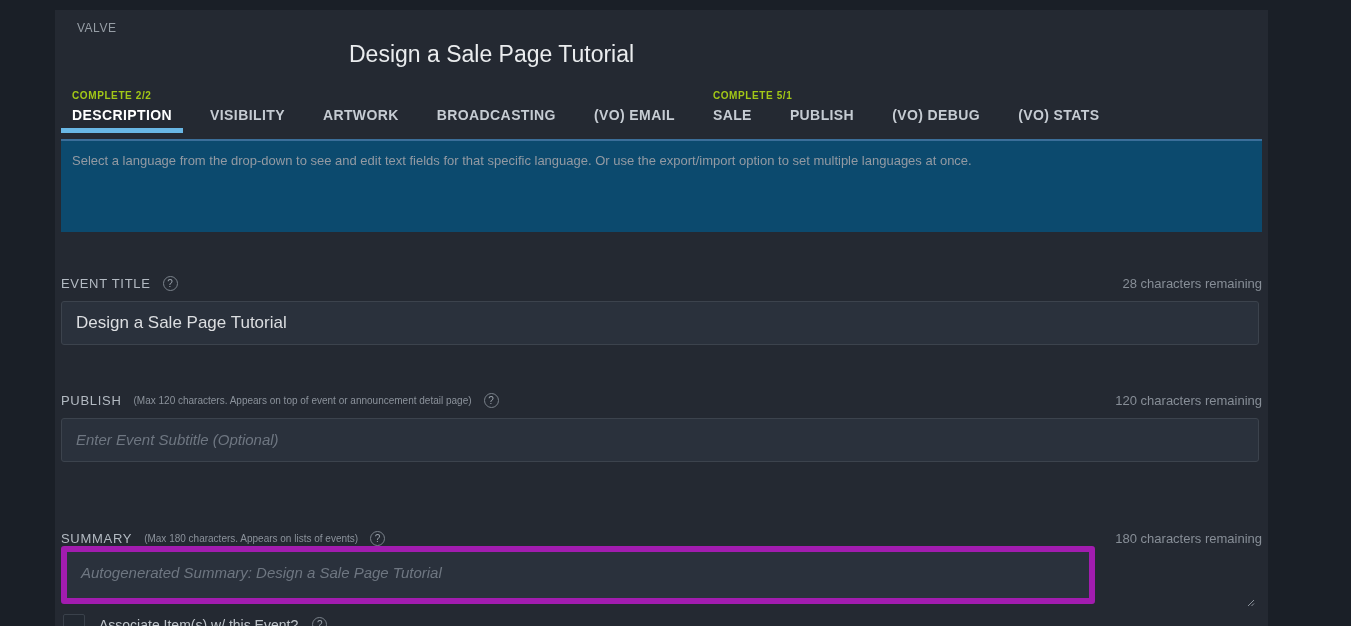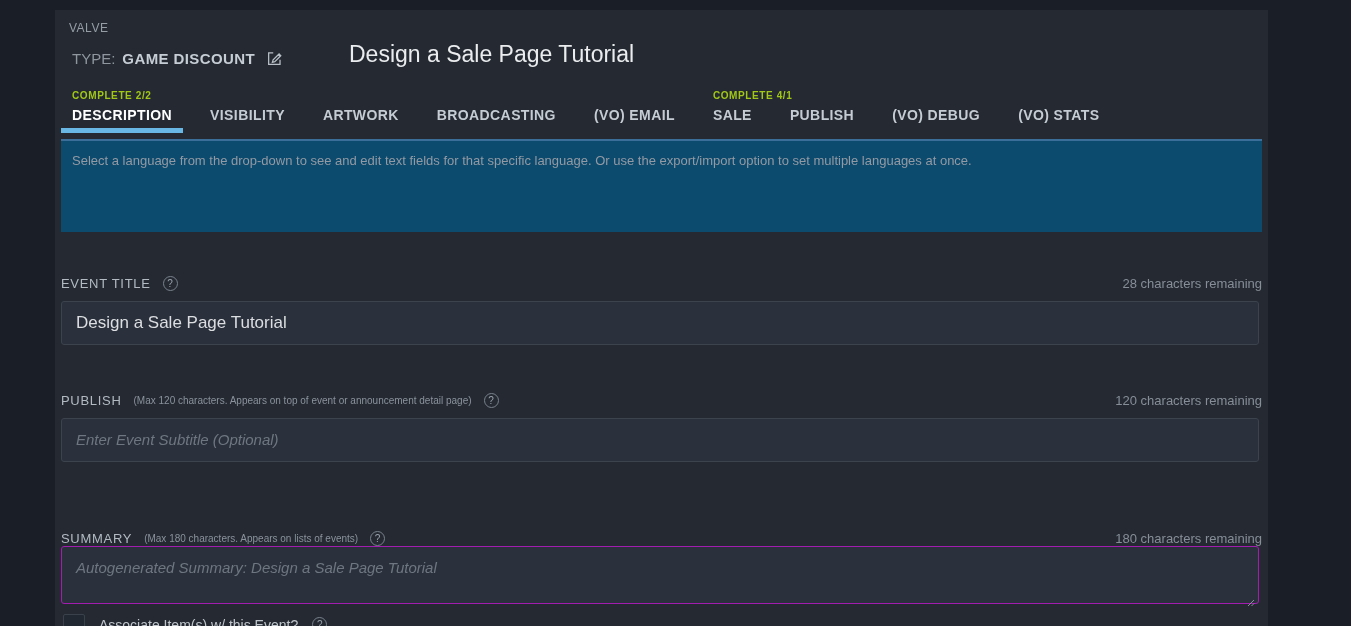--- a/index.html
+++ b/index.html
@@ -10,21 +10,21 @@
     position:relative; width:1351px; height:626px;
     background:#1a1f27; overflow:hidden;
   }
   .content {
     position:absolute; left:55px; top:10px; width:1213px; height:616px;
     background:#242932;
   }
 
   
   .publisher {
-    position:absolute; left:14px; top:11px;
+    position:absolute; left:22px; top:11px;
     font-size:12px; color:#969da5; letter-spacing:.5px;
   }
   .type-row {
     position:absolute; left:17px; top:36px; height:24px;
     display:flex; align-items:center; gap:7px;
   }
   .type-label { font-size:15px; color:#8f969e; }
   .type-value { font-size:15px; font-weight:700; color:#c7cdd4; letter-spacing:.4px; }
   .edit-icon { display:inline-flex; margin-left:4px; }
   .page-title {
@@ -100,22 +100,22 @@
   .text-input {
     position:absolute; left:6px; width:1198px; height:44px;
     background:#2a313c; border:1px solid #3c434d; border-radius:3px;
     color:#dcdee1; font-size:17px; padding:0 14px;
     font-family:"Liberation Sans", sans-serif; outline:none;
   }
   .text-input::placeholder, .text-area::placeholder {
     color:#6e7681; font-style:italic; font-size:15px;
   }
   .text-area {
-    position:absolute; left:6px; width:1198px; height:58px;
-    background:#2a313c; border:1px solid #a21caf; border-radius:3px;
+    position:absolute; left:6px; width:1034px; height:58px;
+    background:#2a313c; border:6px solid #a21caf; border-radius:3px;
     color:#dcdee1; font-size:15px; padding:12px 14px;
     font-family:"Liberation Sans", sans-serif; outline:none; resize:none;
   }
   .resize-grip { position:absolute; left:1190px; pointer-events:none; }
 
   .row-title-label    { top:264px; }
   .row-title-input    { top:291px; }
   .row-subtitle-label { top:381px; }
   .row-subtitle-input { top:408px; }
   .row-summary-label  { top:519px; }
@@ -134,51 +134,41 @@
   .bottom-label { font-size:14px; color:#c0c6cc; padding-top:3px; }
   .bottom-row .help-icon { margin-top:3px; }
 </style>
 </head>
 <body>
 
 <div class="page">
   <div class="content">
 
     <div class="publisher">VALVE</div>
-    <div class="type-row">
-      <span class="type-label">TYPE:</span>
-      <span class="type-value">GAME DISCOUNT</span>
-      <span class="edit-icon">
-        <svg width="17" height="17" viewBox="0 0 16 16" fill="none" stroke="#b9bfc6" stroke-width="1.2">
-          <path d="M13.2 9.2v4.3H2.5V2.8h4.3"></path>
-          <path d="M6.7 9.3l-.7 2.3 2.3-.7 5.6-5.6-1.6-1.6zM11.5 4.5l1.6 1.6"></path>
-        </svg>
-      </span>
-    </div>
     <div class="page-title">Design a Sale Page Tutorial</div>
 
     <div class="tabstrip">
       <div class="tab active">
         <span class="tab-badge">COMPLETE 2/2</span>
         <span>DESCRIPTION</span>
       </div>
       <div class="tab">
         <span>VISIBILITY</span>
       </div>
       <div class="tab">
         <span>ARTWORK</span>
       </div>
       <div class="tab">
         <span>BROADCASTING</span>
       </div>
       <div class="tab">
         <span>(VO) EMAIL</span>
       </div>
       <div class="tab">
-        <span class="tab-badge">COMPLETE 4/1</span>
+        <span class="tab-badge">COMPLETE 5/1</span>
         <span>SALE</span>
       </div>
       <div class="tab">
         <span>PUBLISH</span>
       </div>
       <div class="tab">
         <span>(VO) DEBUG</span>
       </div>
       <div class="tab">
         <span>(VO) STATS</span>

